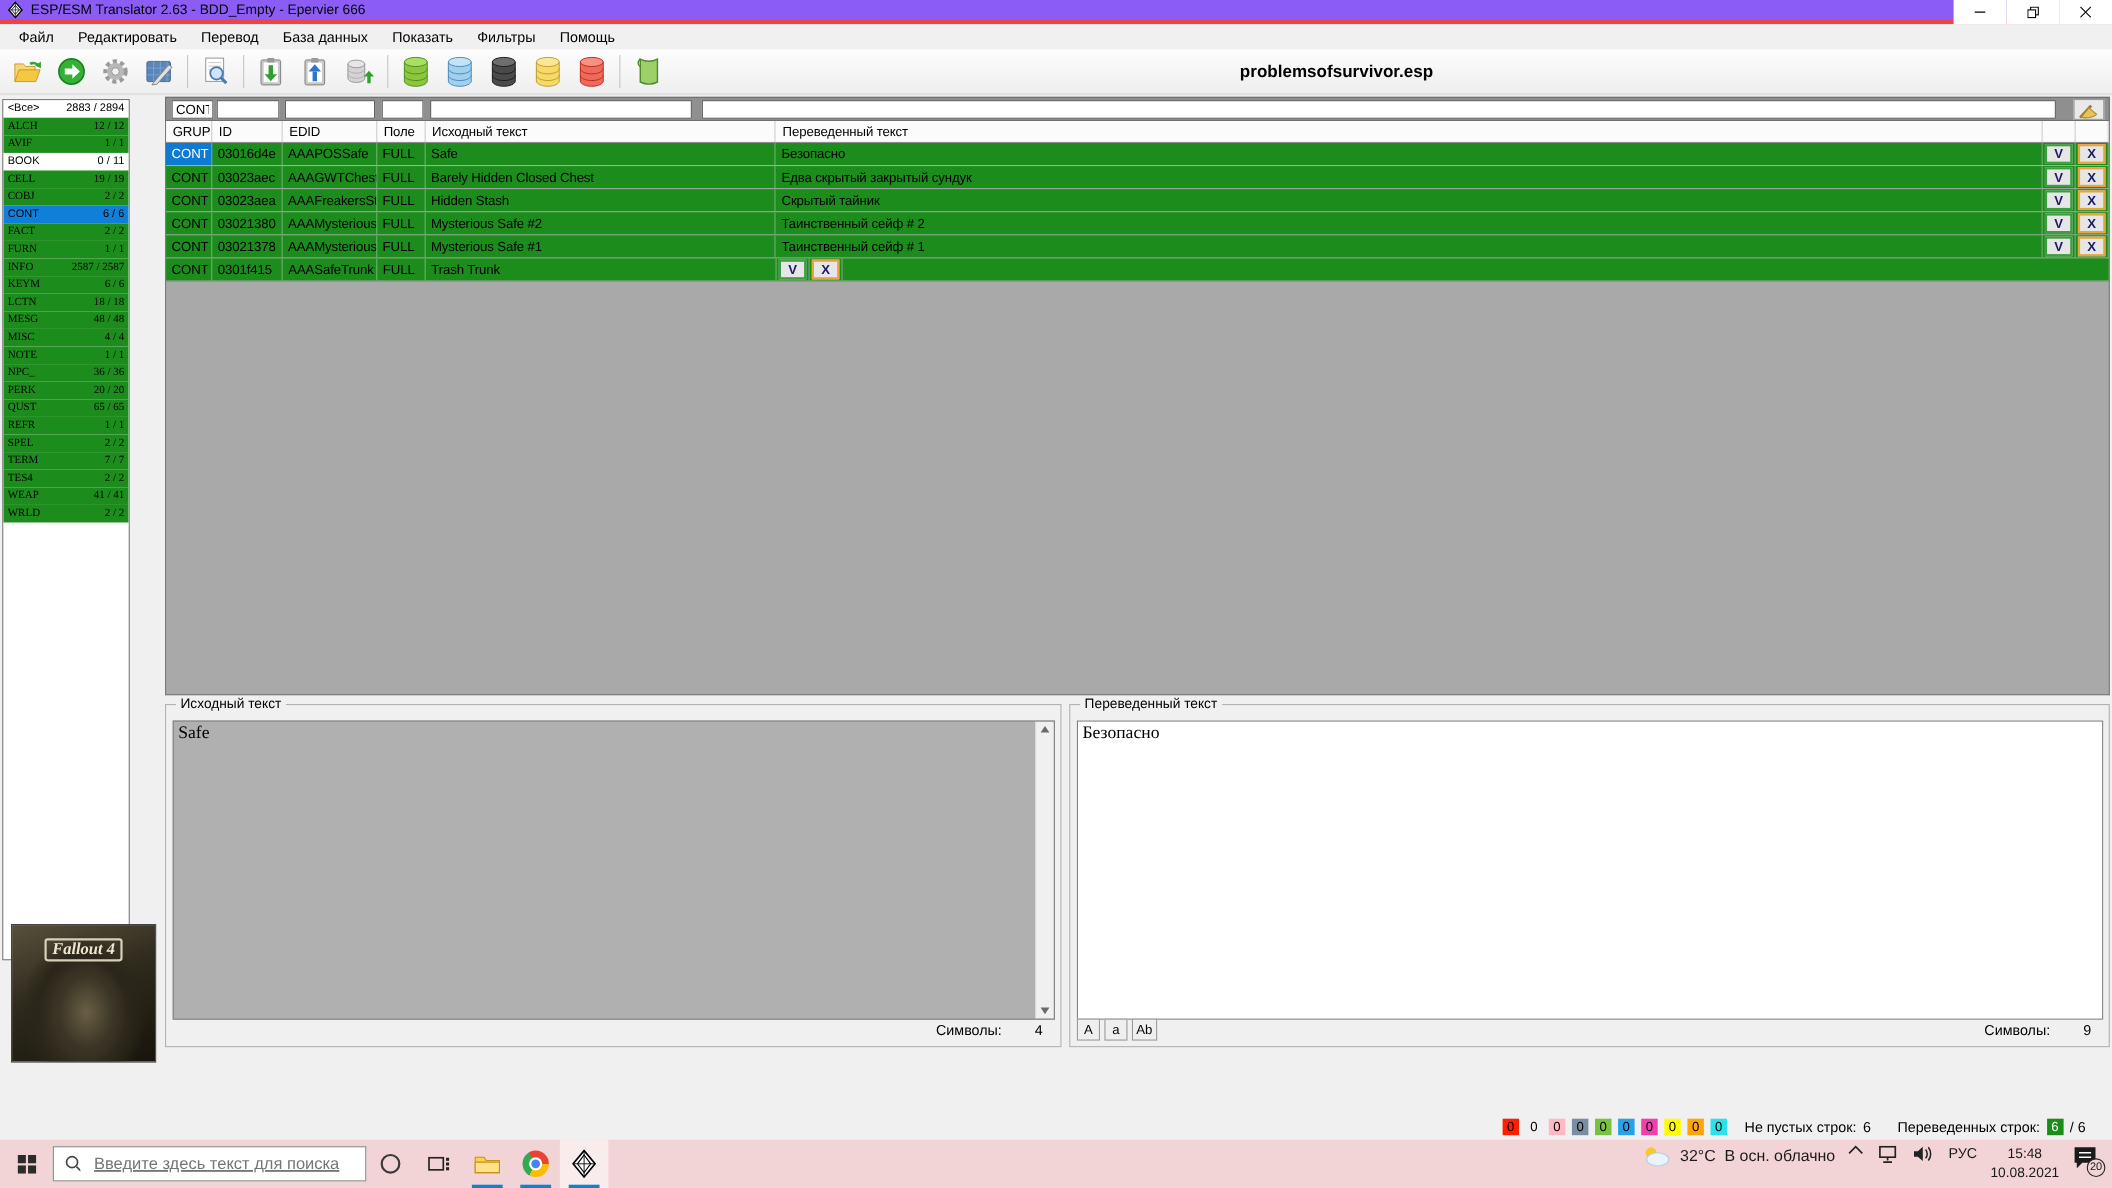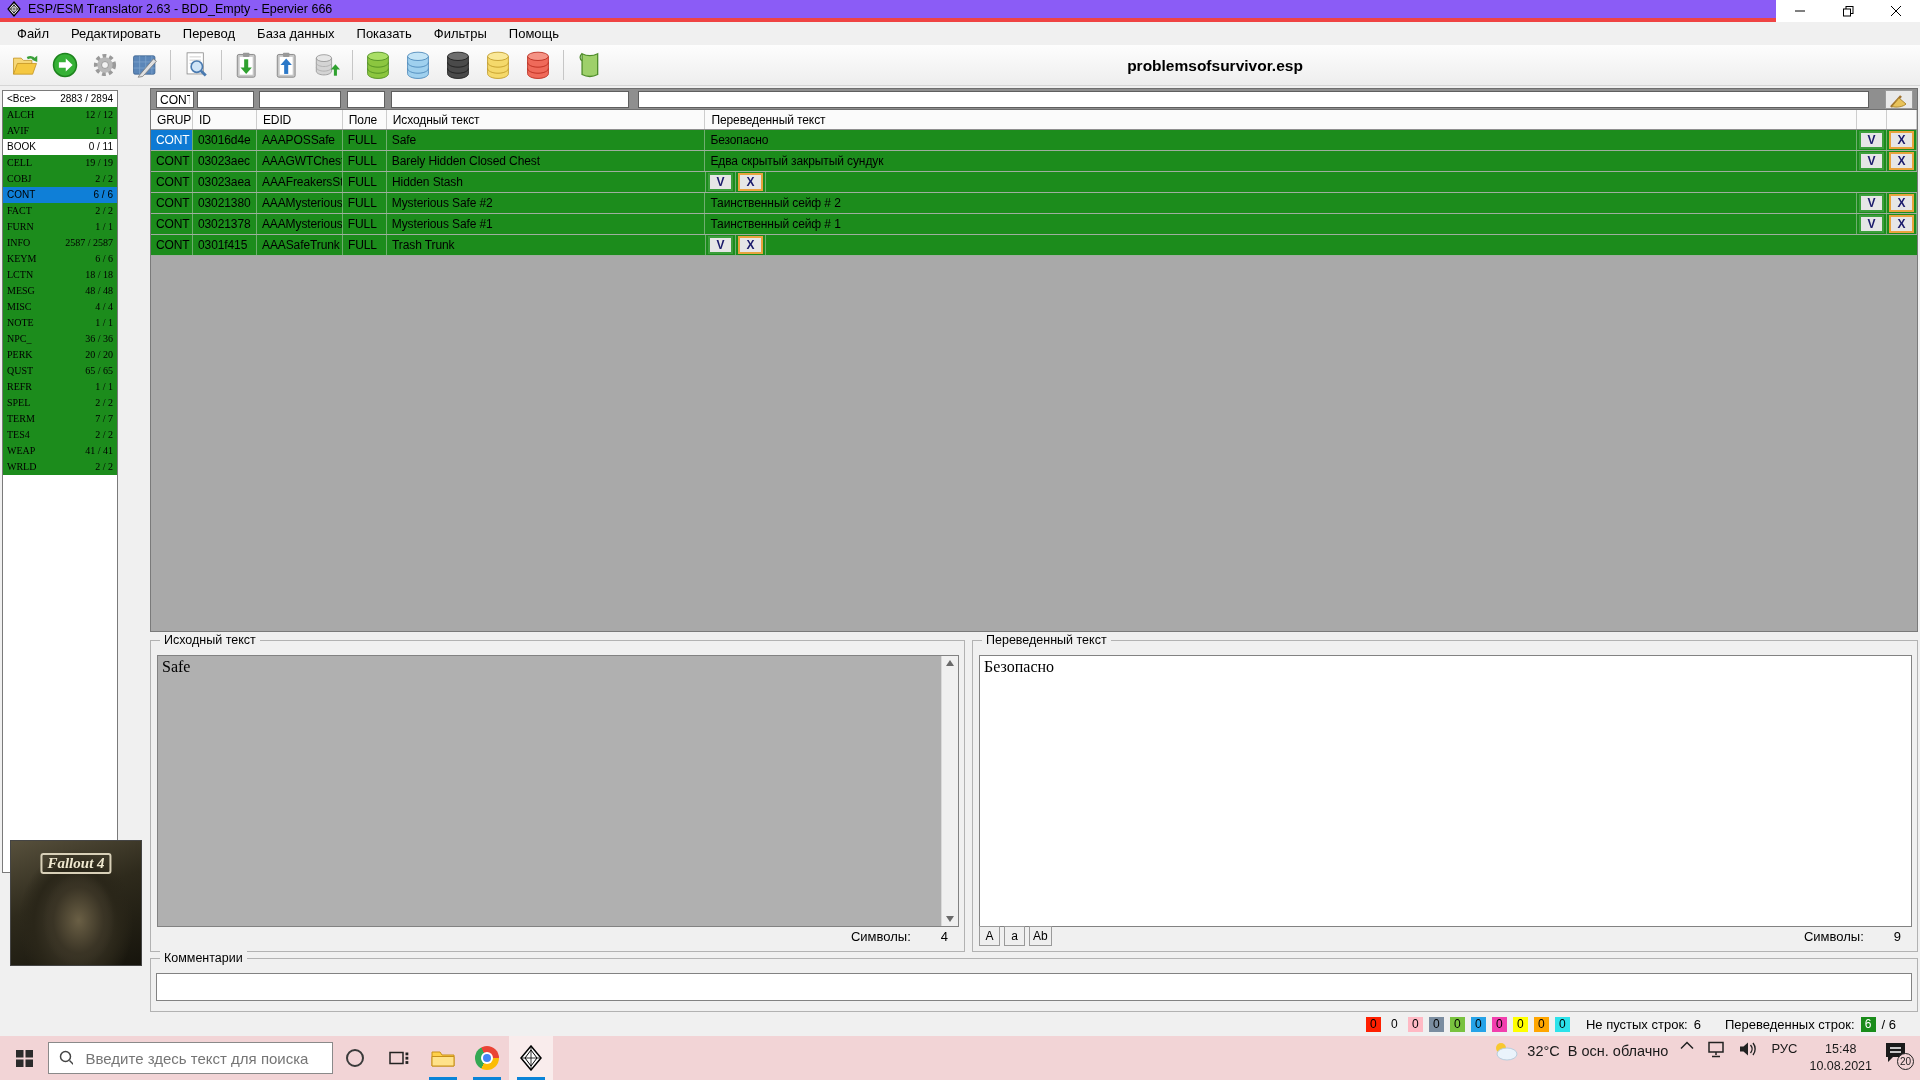--- a/index.html
+++ b/index.html
@@ -100,21 +100,21 @@
   .sq{width:15px;height:15px;display:flex;align-items:center;justify-content:center;font-size:12px;flex:none;}
   .sq.white6{color:#fff;}
   .st-label{margin-left:10px;}
   .st-val{margin-right:8px;}
 
   
   .taskbar{position:absolute;left:0;top:1036px;width:1920px;height:44px;background:#f2d4d6;
            display:flex;align-items:center;color:#1a1a1a;}
   .tb-start{width:48px;height:44px;display:flex;align-items:center;justify-content:center;flex:none;}
   .tb-search{width:285px;height:32px;background:#fff;border:1px solid #8a8a8a;display:flex;
-             align-items:center;padding:0 10px;gap:10px;flex:none;}
+             align-items:center;padding:0 10px;gap:10px;flex:none;text-decoration:underline;}
   .tb-search input{border:none;outline:none;font-family:"Liberation Sans",sans-serif;font-size:15px;
                    width:100%;background:transparent;color:#333;}
   .tb-app{width:44px;height:44px;display:flex;align-items:center;justify-content:center;position:relative;flex:none;}
   .tb-app.active-line::after{content:"";position:absolute;left:8px;right:8px;bottom:0;height:3px;background:#0a84d8;}
   .tb-app.current{background:rgba(255,255,255,0.55);}
   .cortana-ring{width:18px;height:18px;border:2px solid #3a3a3a;border-radius:50%;}
   .chrome{width:24px;height:24px;border-radius:50%;position:relative;
           background:conic-gradient(from -30deg,#ea4335 0 120deg,#4285f4 0 120.1deg,#fbbc05 120deg 240deg,#34a853 240deg 360deg);}
   .chrome i{position:absolute;inset:6px;background:#fff;border-radius:50%;}
   .chrome b{position:absolute;inset:8px;background:#4285f4;border-radius:50%;}
@@ -437,20 +437,21 @@
       <div class="gr-cell c-vx">
           <button class="vx-btn x">X</button>
         </div>
     </div>
     <div class="grid-row">
       <div class="gr-cell c-grup">CONT</div>
       <div class="gr-cell c-id">03023aea</div>
       <div class="gr-cell c-edid">AAAFreakersStash</div>
       <div class="gr-cell c-field">FULL</div>
       <div class="gr-cell c-src">Hidden Stash</div>
+      <div class="gr-cell c-tr">Скрытый тайник</div>
       <div class="gr-cell c-vx">
           <button class="vx-btn v">V</button>
         </div>
       <div class="gr-cell c-vx">
           <button class="vx-btn x">X</button>
         </div>
     </div>
     <div class="grid-row">
       <div class="gr-cell c-grup">CONT</div>
       <div class="gr-cell c-id">03021380</div>
@@ -518,24 +519,20 @@
       <button class="case-btn">A</button>
       <button class="case-btn">a</button>
       <button class="case-btn">Ab</button>
     </div>
     <div class="chars-row">
       <span>Символы:</span>
       <span>9</span>
     </div>
   </div>
 
-  <div class="groupbox gb-comments">
-    <div class="gb-label">Комментарии</div>
-    <input class="comment-input" value="" style="">
-  </div>
 
   <div class="statusbar">
     <span class="sq" style="background: rgb(255, 31, 0);">0</span>
     <span class="sq" style="background: transparent;">0</span>
     <span class="sq" style="background: rgb(255, 185, 196);">0</span>
     <span class="sq" style="background: rgb(123, 141, 160);">0</span>
     <span class="sq" style="background: rgb(121, 194, 63);">0</span>
     <span class="sq" style="background: rgb(38, 163, 232);">0</span>
     <span class="sq" style="background: rgb(242, 63, 174);">0</span>
     <span class="sq" style="background: rgb(255, 255, 0);">0</span>

